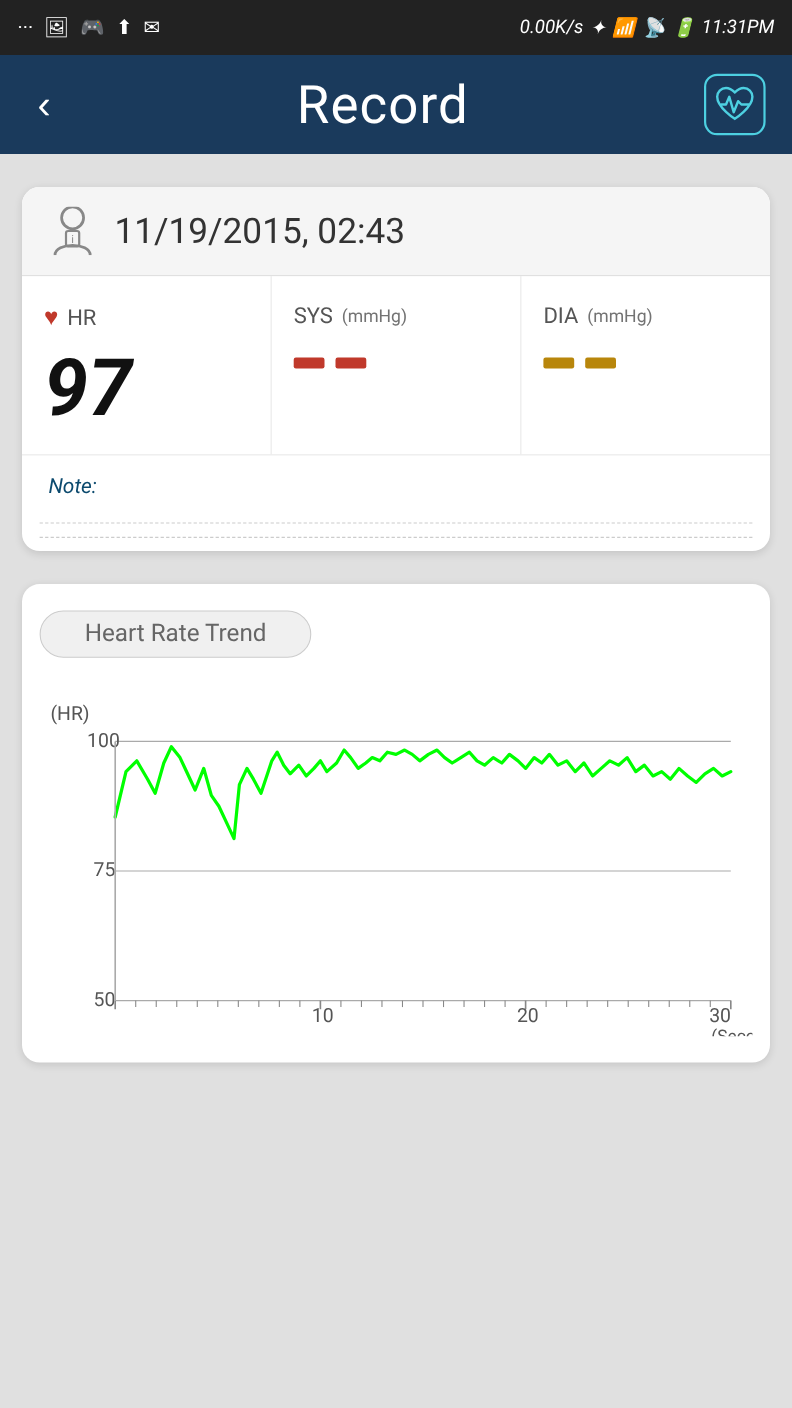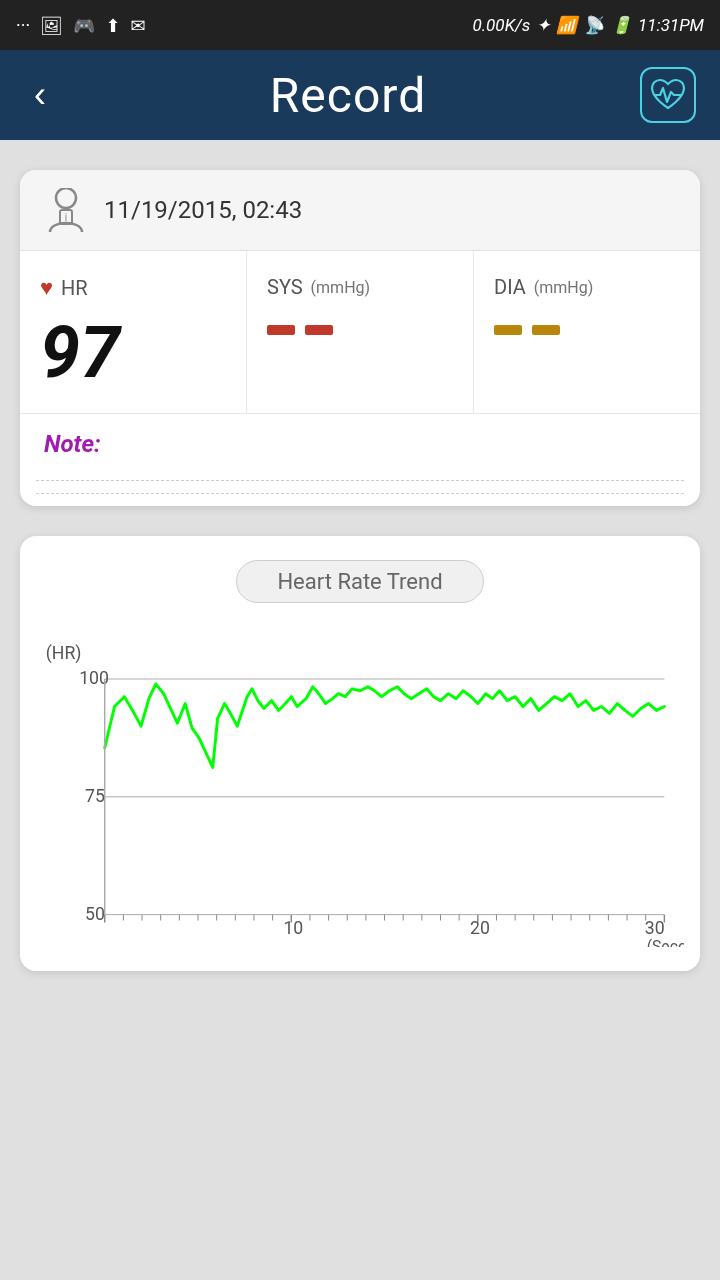--- a/index.html
+++ b/index.html
@@ -87,21 +87,21 @@
     }
     .person-icon {
       width: 44px;
       height: 44px;
       display: flex;
       align-items: center;
       justify-content: center;
       color: #777;
     }
     .record-date {
-      font-size: 24px;
+      font-size: 32px;
       color: #333;
       font-weight: 400;
     }
 
     .metrics-row {
       display: flex;
       border-bottom: 1px solid #e8e8e8;
     }
     .metric-col {
       flex: 1;
@@ -147,42 +147,41 @@
     .dash-gold {
       width: 28px; height: 10px;
       background: #b8860b;
       border-radius: 2px;
     }
 
     .note-row {
       padding: 16px 24px 10px;
     }
     .note-label {
-      font-size: 24px;
-      color: #a21caf;
+      font-size: 19px;
+      color: #0c4a6e;
       font-style: italic;
-      font-weight: bold;
     }
     .divider-dashed {
       border: none;
       border-top: 1.5px dashed #ccc;
       margin: 12px 16px;
     }
 
     
     .trend-card {
       background: white;
       border-radius: 16px;
       overflow: hidden;
       box-shadow: 0 2px 8px rgba(0,0,0,0.12);
       padding: 24px 16px 24px;
     }
     .trend-title-bar {
       display: flex;
-      justify-content: center;
+      justify-content: flex-start;
       margin-bottom: 24px;
     }
     .trend-title-pill {
       background: #f0f0f0;
       border: 1px solid #ccc;
       border-radius: 30px;
       padding: 8px 40px;
       font-size: 22px;
       color: #666;
     }

